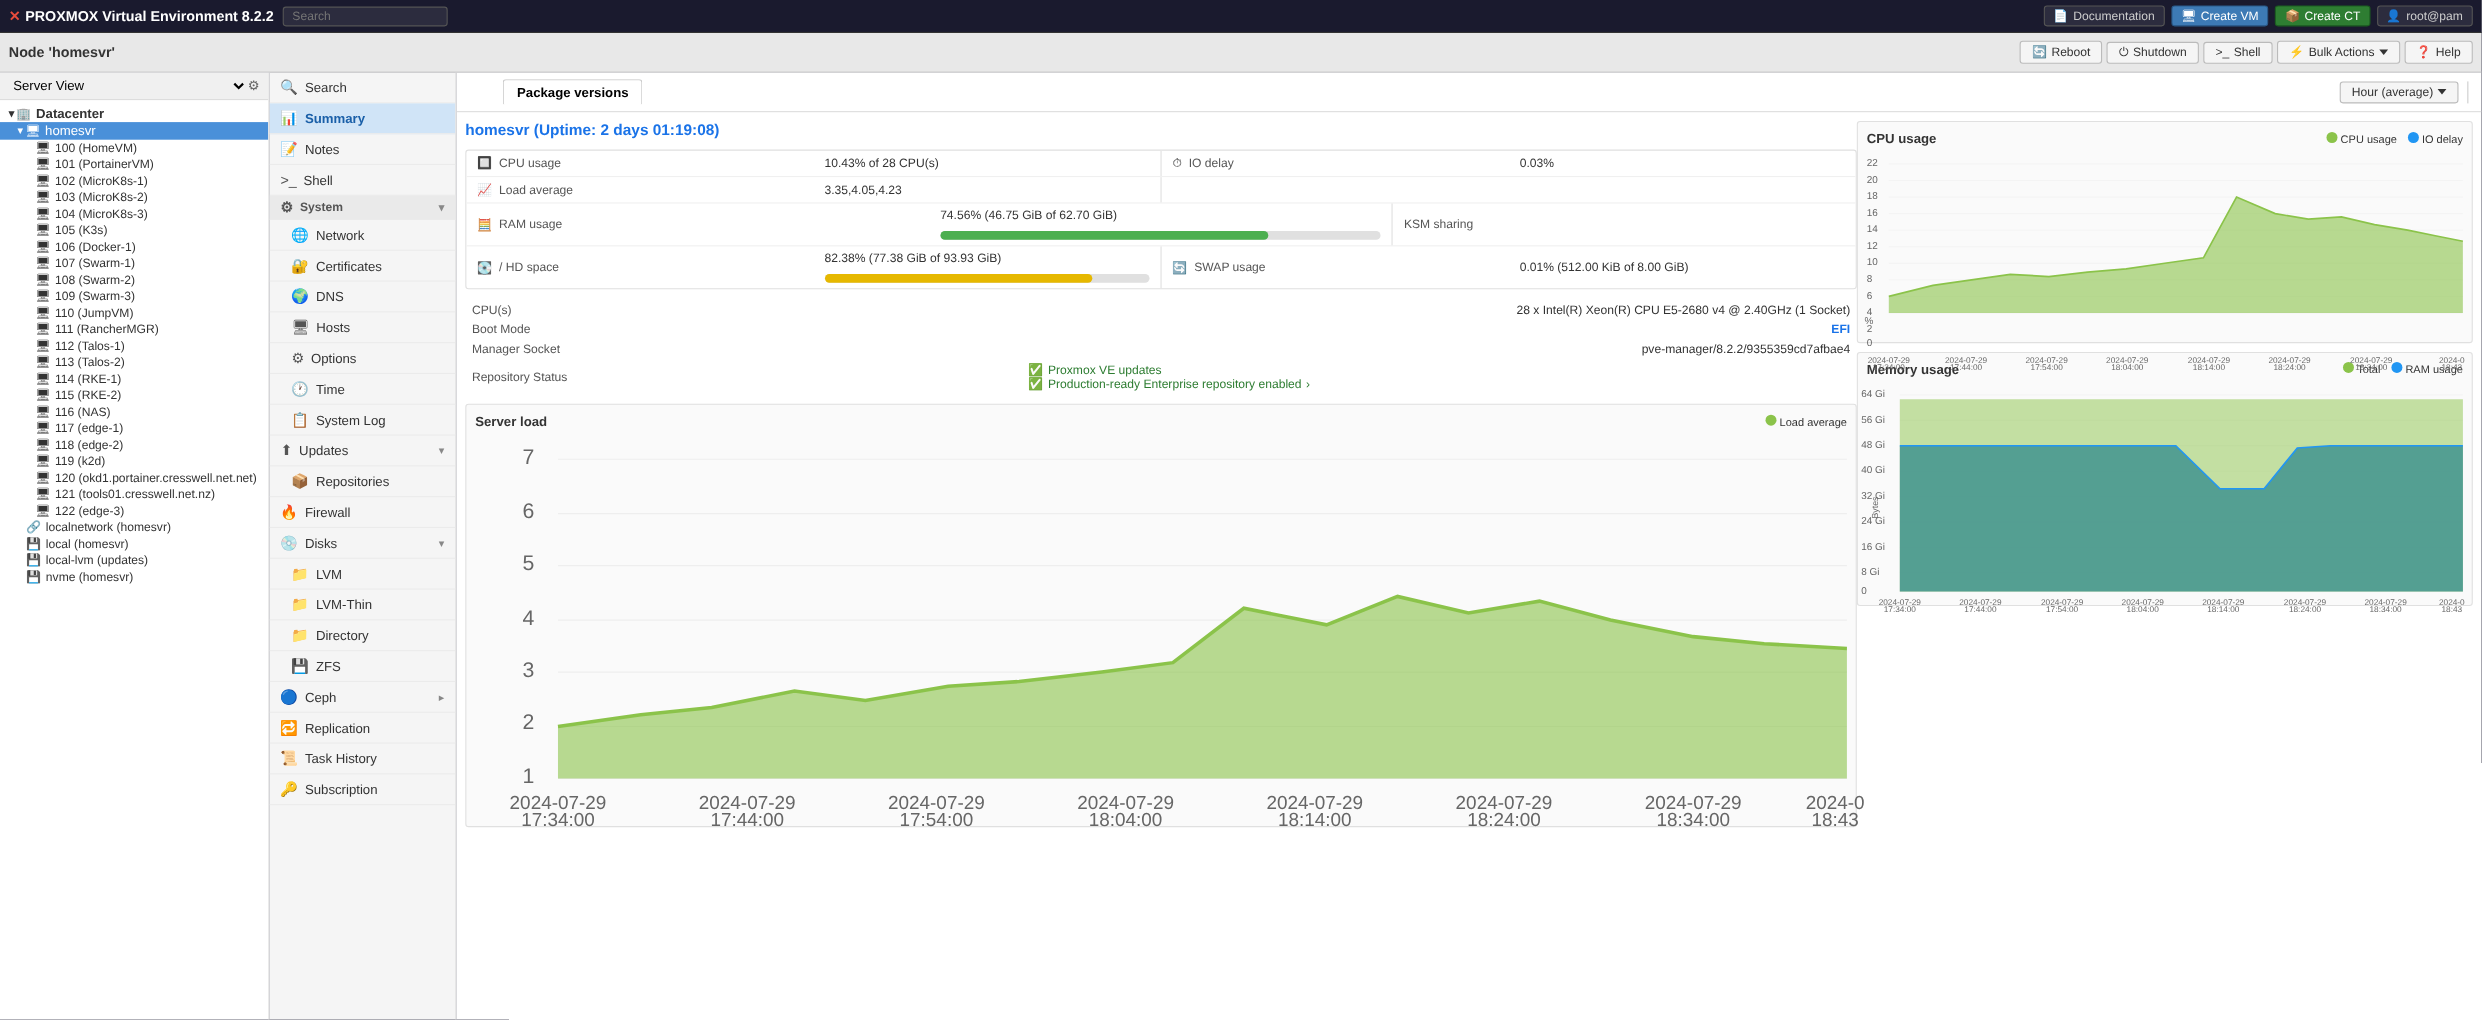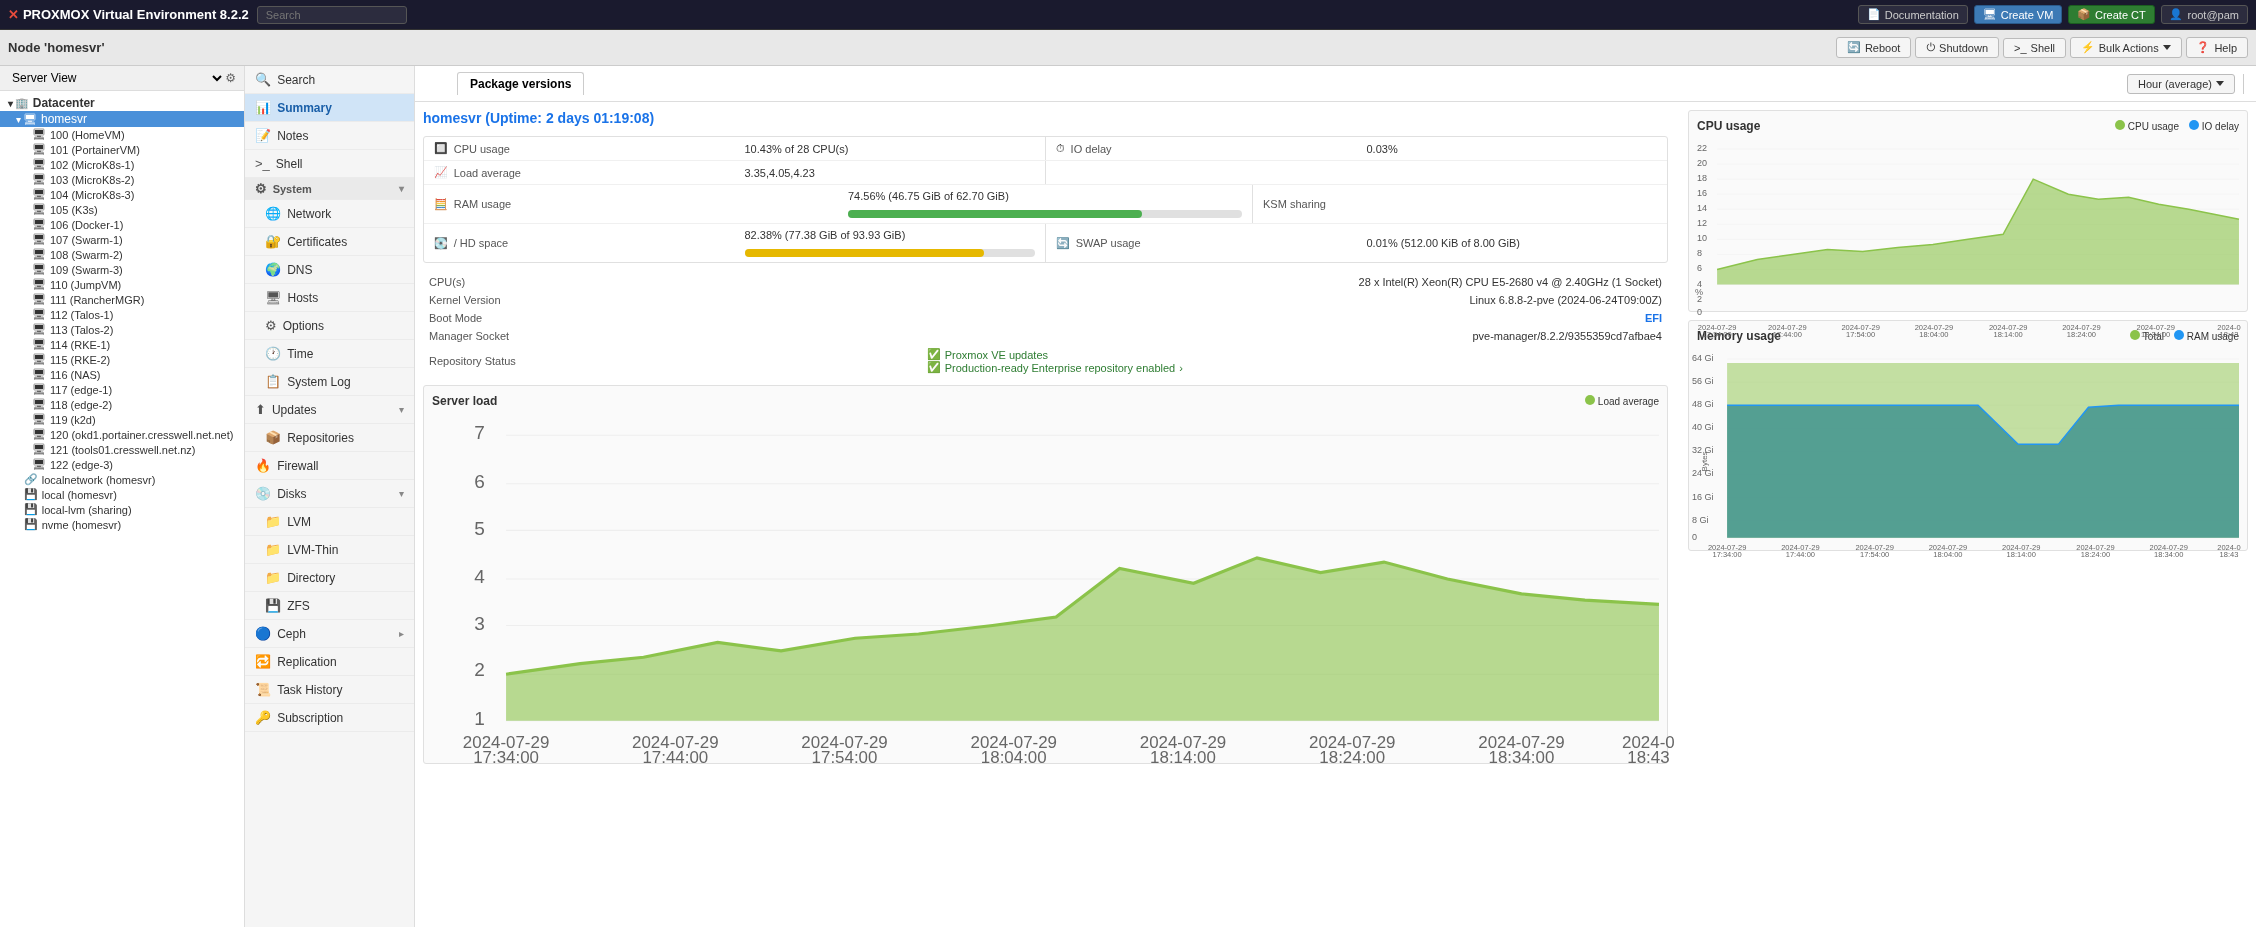--- a/index.html
+++ b/index.html
@@ -55,21 +55,21 @@
     .middle-item .m-icon { font-size: 13px; color: #555; }
     .middle-item.selected .m-icon { color: #1a5fa8; }
     .middle-expand { margin-left: auto; font-size: 10px; color: #888; }
 
     
     .content { flex: 1; background: #fff; overflow-y: auto; display: flex; flex-direction: column; }
     .content-header { padding: 6px 10px; border-bottom: 1px solid #ddd; display: flex; align-items: center; gap: 8px; }
     .content-tab { padding: 4px 12px; border: 1px solid #ccc; border-bottom: none; background: #e8e8e8; cursor: pointer; font-size: 12px; border-radius: 3px 3px 0 0; margin-left: 32px; }
     .content-tab.active { background: #fff; font-weight: bold; }
 
-    .content-body { display: flex; flex: 1; padding: 8px; gap: 20px; }
+    .content-body { display: flex; flex: 1; padding: 8px; gap: 0; }
     .left-content { flex: 1; min-width: 0; }
     .right-content { width: 560px; display: flex; flex-direction: column; gap: 8px; }
 
     
     .node-title { color: #1a73e8; font-size: 14px; font-weight: bold; margin-bottom: 10px; }
     .info-grid { border: 1px solid #e0e0e0; border-radius: 3px; overflow: hidden; margin-bottom: 10px; }
     .info-row { display: flex; border-bottom: 1px solid #f0f0f0; }
     .info-row:last-child { border-bottom: none; }
     .info-cell { flex: 1; padding: 5px 10px; display: flex; align-items: center; gap: 6px; font-size: 11px; }
     .info-divider { width: 1px; background: #e0e0e0; }
@@ -265,21 +265,21 @@
         <span class="tree-icon">🔗</span>
         <span>localnetwork (homesvr)</span>
       </div>
 
       <div class="tree-item tree-storage">
         <span class="tree-icon">💾</span>
         <span>local (homesvr)</span>
       </div>
       <div class="tree-item tree-storage">
         <span class="tree-icon">💾</span>
-        <span>local-lvm (sharing)</span>
+        <span>local-lvm (updates)</span>
       </div>
       <div class="tree-item tree-storage">
         <span class="tree-icon">💾</span>
         <span>nvme (homesvr)</span>
       </div>
     </div>
   </div>
 
   <div class="middle-panel">
     <div class="middle-item">
@@ -469,24 +469,20 @@
               <span>0.01% (512.00 KiB of 8.00 GiB)</span>
             </div>
           </div>
         </div>
 
         <table class="detail-grid">
           <tbody>
               <tr>
             <td>CPU(s)</td>
             <td>28 x Intel(R) Xeon(R) CPU E5-2680 v4 @ 2.40GHz (1 Socket)</td>
-          </tr>
-          <tr>
-            <td>Kernel Version</td>
-            <td>Linux 6.8.8-2-pve (2024-06-24T09:00Z)</td>
           </tr>
           <tr>
             <td>Boot Mode</td>
             <td><span class="efi-badge">EFI</span></td>
           </tr>
           <tr>
             <td>Manager Socket</td>
             <td>pve-manager/8.2.2/9355359cd7afbae4</td>
           </tr>
           <tr>

